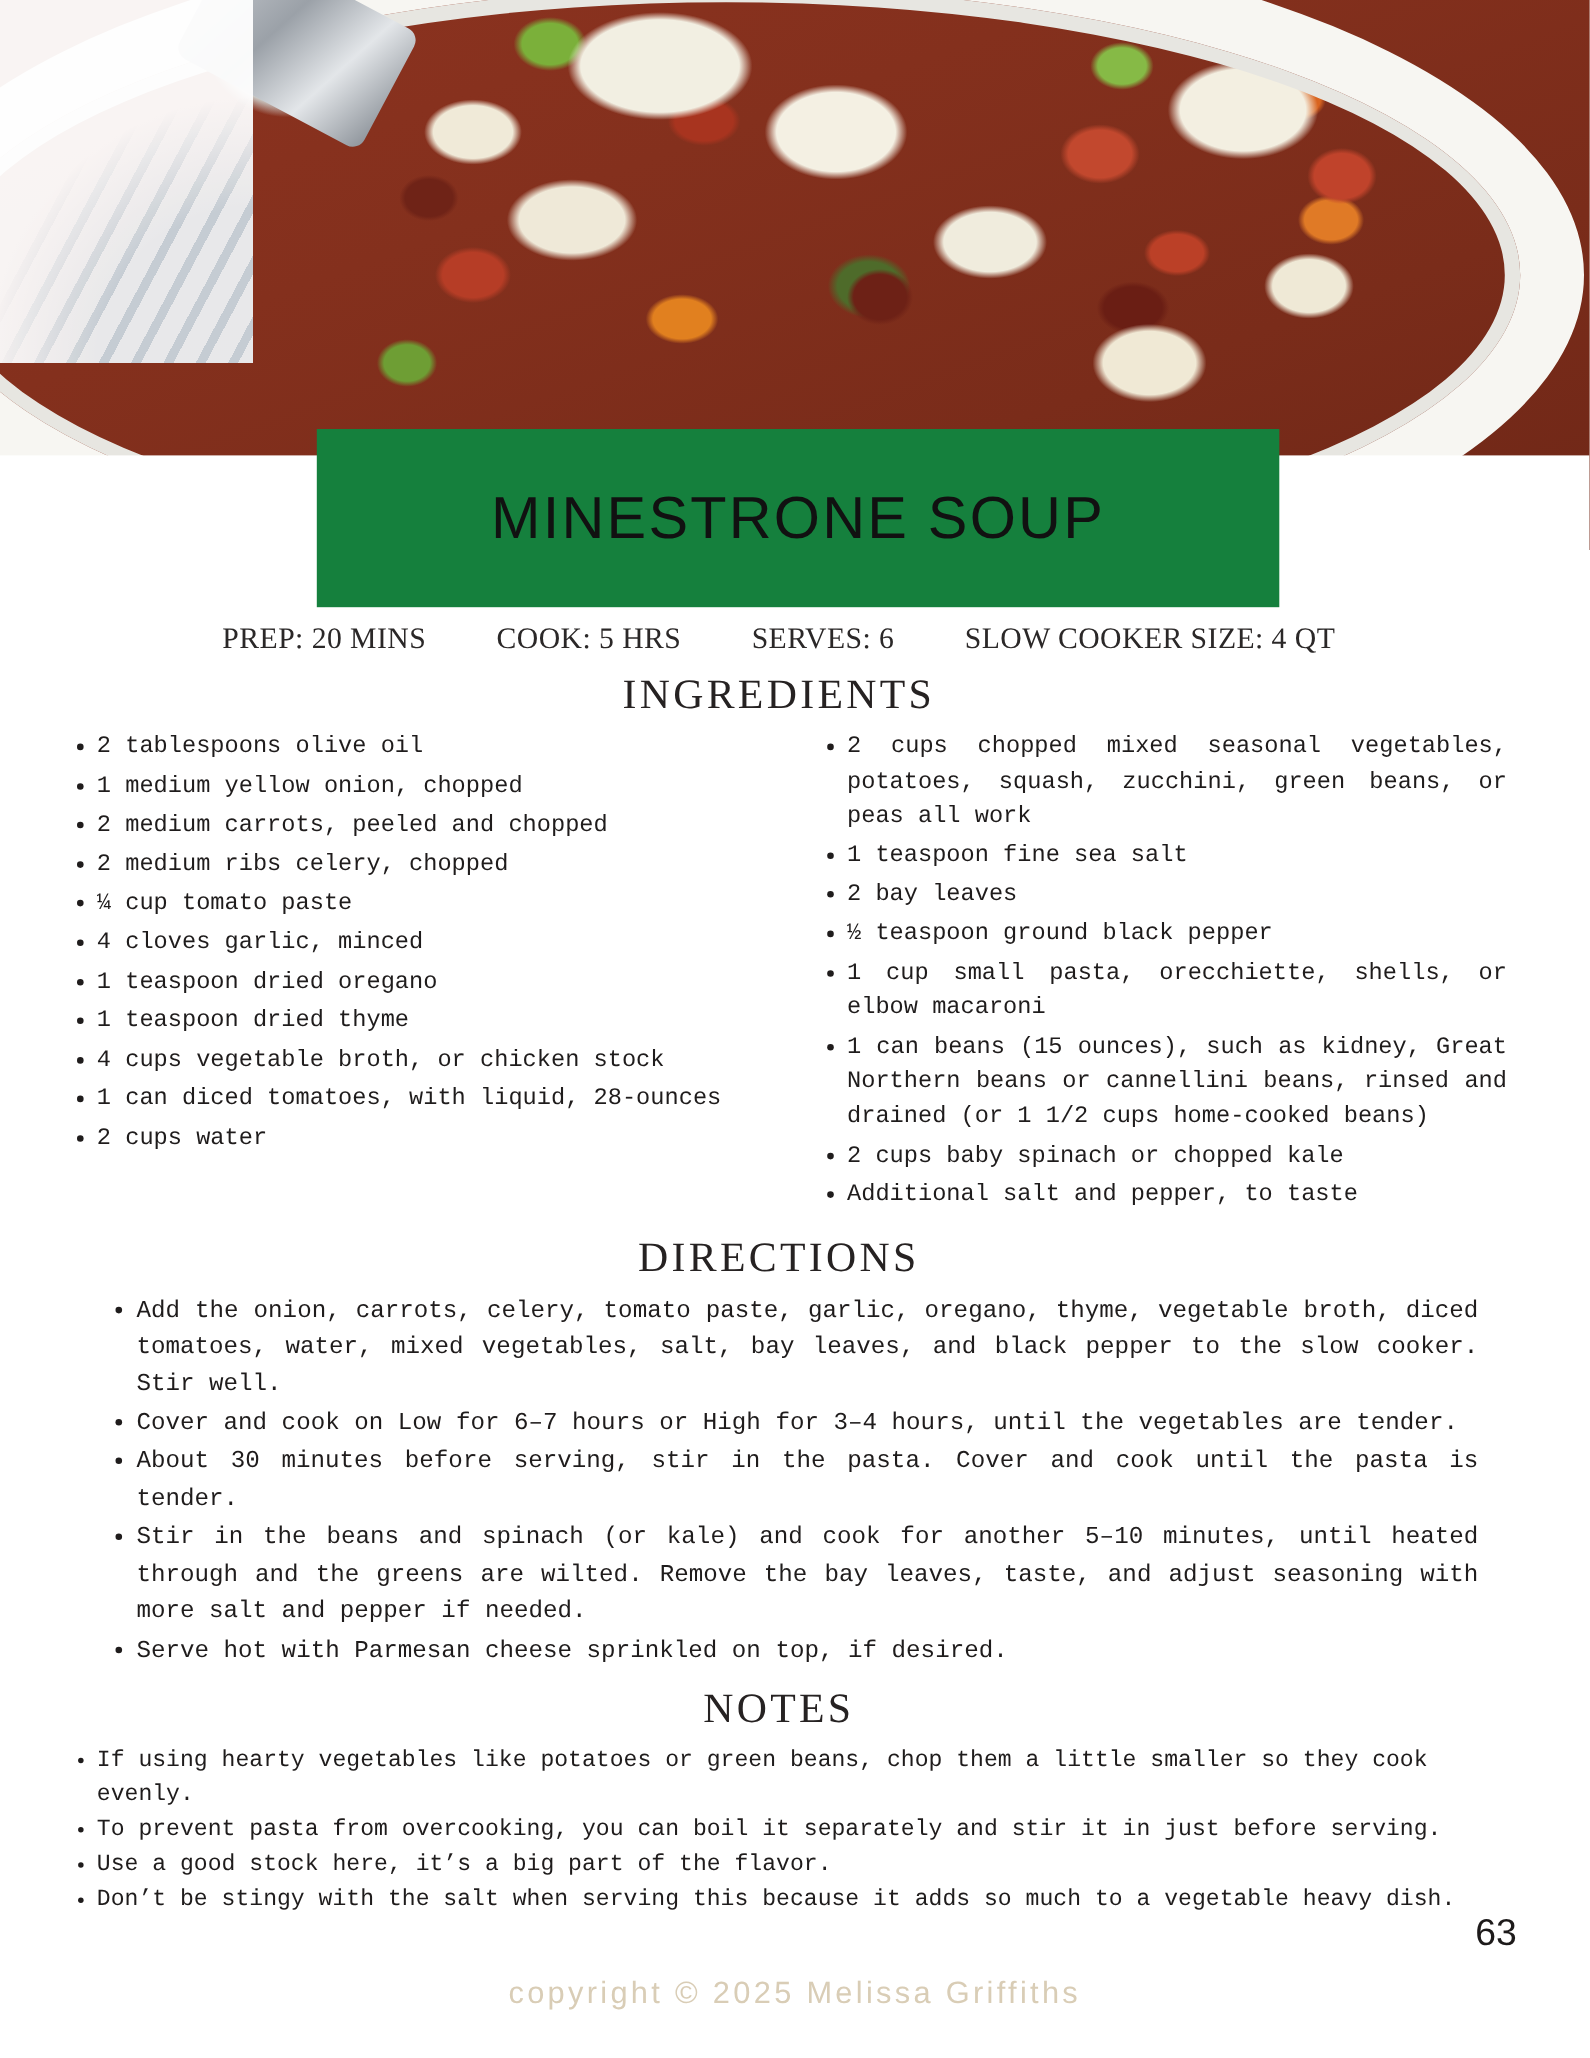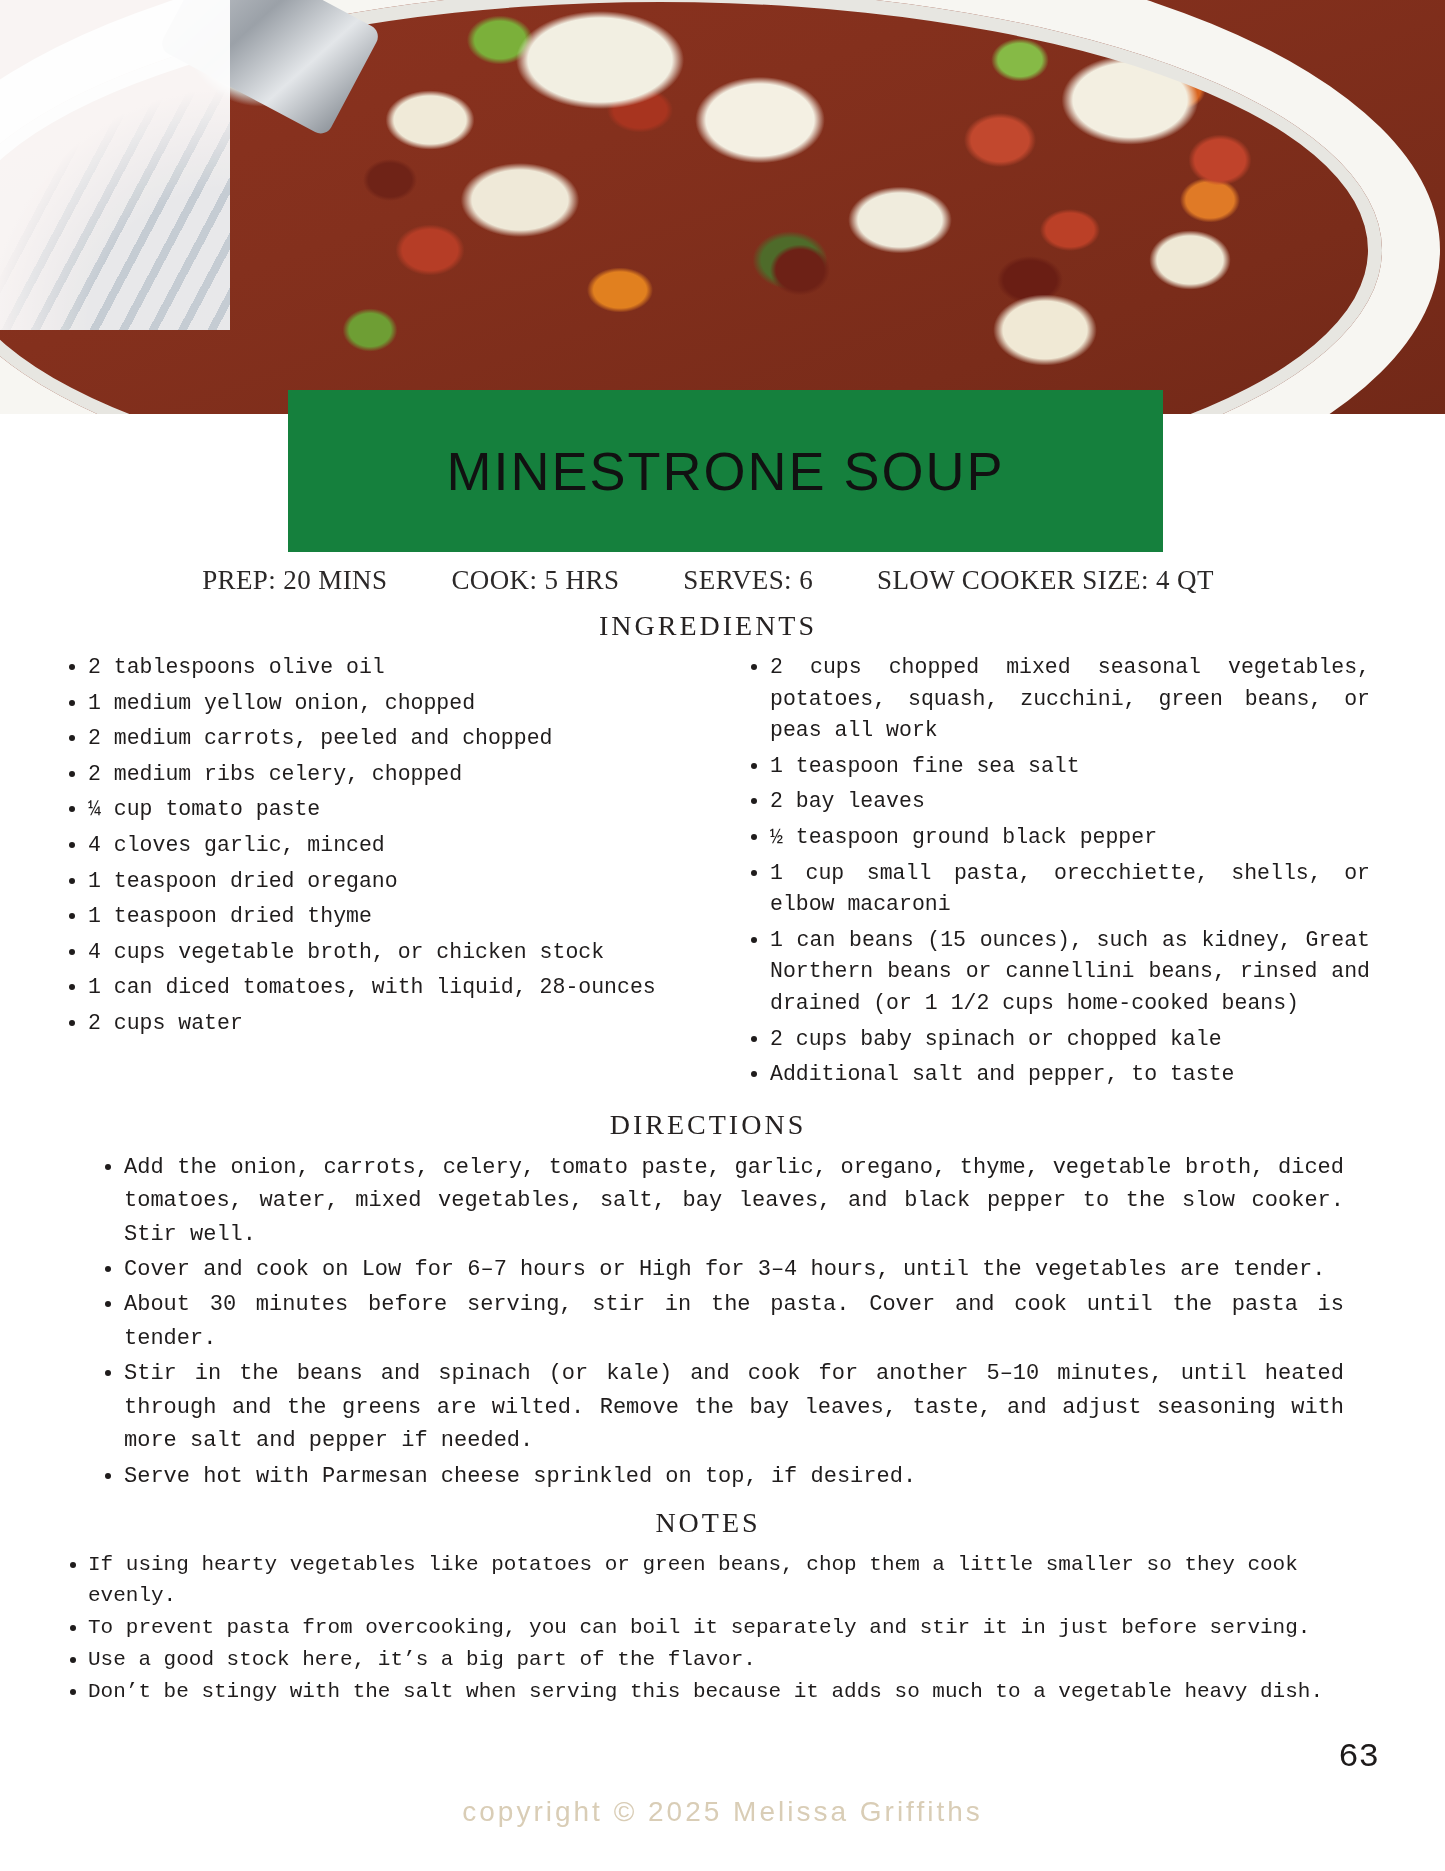--- a/index.html
+++ b/index.html
@@ -134,21 +134,21 @@
     font-family: "Liberation Serif", serif;
     font-size: 27px;
     color: #2b2828;
     letter-spacing: .4px;
   }
 
   
   .section-heading {
     text-align: center;
     font-family: "Liberation Serif", serif;
-    font-size: 28px;
+    font-size: 38px;
     letter-spacing: 3px;
     color: #262222;
     margin: 14px 0 10px;
     font-weight: 400;
   }
 
   
   .ingredients {
     display: flex;
     padding: 0 46px 0 46px;
@@ -192,21 +192,21 @@
     line-height: 1.48;
     margin-bottom: 1px;
     text-align: left;
   }
 
   
   .page-number {
     position: absolute;
     right: 66px;
     top: 1738px;
-    font-family: Liberation Mono, monospace;
+    font-family: Liberation Sans, sans-serif;
     font-size: 34px;
     color: #1d1a1a;
   }
   .footer {
     position: absolute;
     left: 0;
     top: 1796px;
     width: 1445px;
     text-align: center;
     font-size: 28px;

